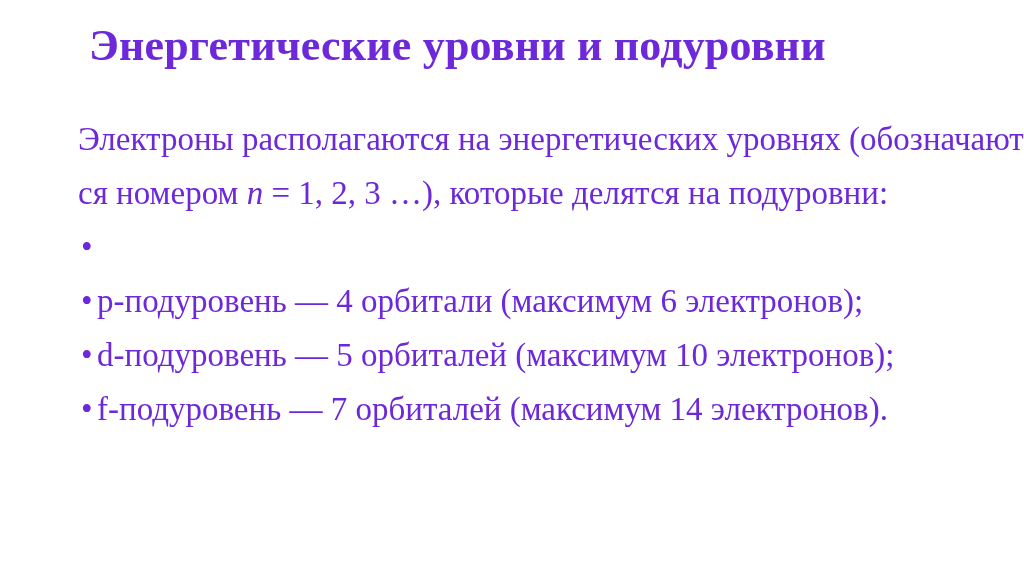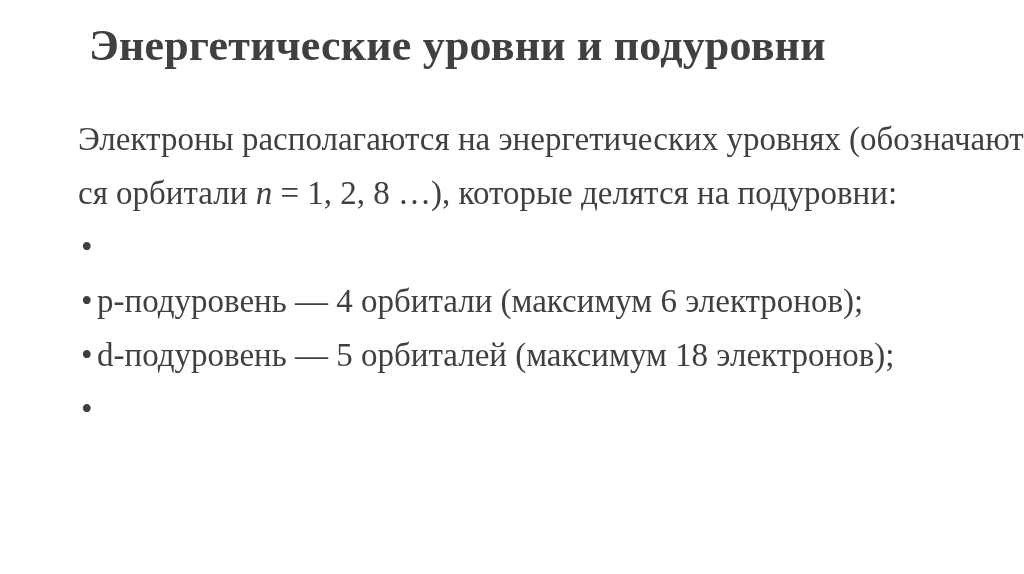--- a/index.html
+++ b/index.html
@@ -8,21 +8,21 @@
     height: 574px;
     overflow: hidden;
     background: #ffffff;
   }
   .slide {
     position: relative;
     width: 1024px;
     height: 574px;
     background: #ffffff;
     font-family: "Liberation Serif", "DejaVu Serif", serif;
-    color: #404040;
+    color: #6d28d9;
   }
   .slide-title {
     position: absolute;
     left: 89px;
     top: 21px;
     font-size: 44px;
     font-weight: 700;
     line-height: 1.15;
     white-space: nowrap;
     letter-spacing: 0.2px;
@@ -65,34 +65,35 @@
 <body>
 
 <div class="slide">
 
   <h1 class="slide-title">Энергетические уровни и подуровни</h1>
 
   <div class="body-block">
 
     <div class="text-line">Электроны располагаются на энергетических уровнях (обозначают</div>
 
-    <div class="text-line"><span>ся орбитали </span><span class="var-italic">n</span><span> = 1, 2, 8 …), которые делятся на подуровни:</span></div>
+    <div class="text-line"><span>ся номером </span><span class="var-italic">n</span><span> = 1, 2, 3 …), которые делятся на подуровни:</span></div>
 
     <div class="bullet-row">
       <span class="bullet-marker">•</span>
     </div>
 
     <div class="bullet-row">
       <span class="bullet-marker">•</span>
       <span class="bullet-text">p-подуровень — 4 орбитали (максимум 6 электронов);</span>
     </div>
 
     <div class="bullet-row">
       <span class="bullet-marker">•</span>
-      <span class="bullet-text">d-подуровень — 5 орбиталей (максимум 18 электронов);</span>
+      <span class="bullet-text">d-подуровень — 5 орбиталей (максимум 10 электронов);</span>
     </div>
 
     <div class="bullet-row">
       <span class="bullet-marker">•</span>
+      <span class="bullet-text">f-подуровень — 7 орбиталей (максимум 14 электронов).</span>
     </div>
 
   </div>
 </div>
 
 </body></html>

